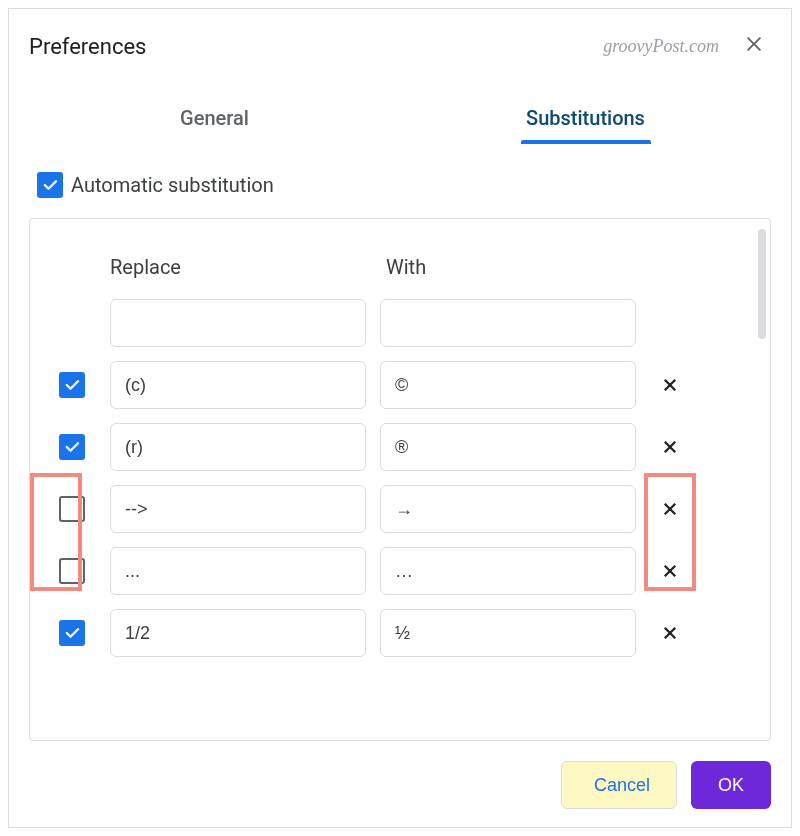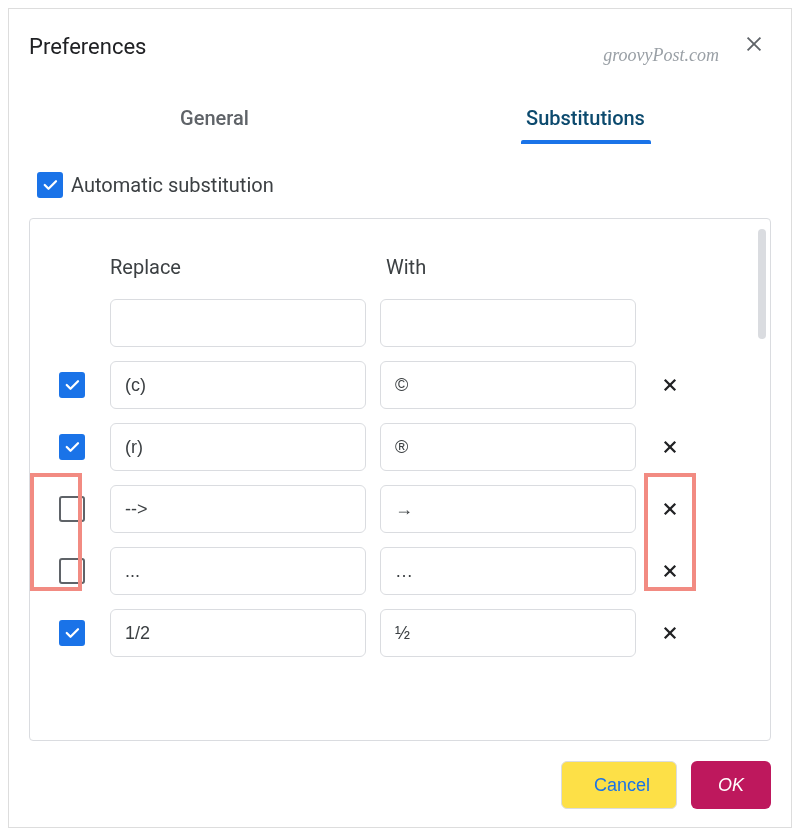--- a/index.html
+++ b/index.html
@@ -24,21 +24,21 @@
       align-items: center;
       justify-content: space-between;
     }
     .title {
       font-size: 22px;
       font-weight: 400;
       color: #202124;
     }
     .header-right {
       display: flex;
-      align-items: flex-end;
+      align-items: center;
       gap: 18px;
     }
     .watermark {
       color: #9aa0a6;
       font-size: 18px;
       font-family: Georgia, serif;
       font-style: italic;
     }
     .close-btn {
       font-size: 26px;
@@ -189,29 +189,28 @@
     .btn {
       height: 48px;
       padding: 0 26px;
       border-radius: 6px;
       font-size: 18px;
       font-weight: 500;
       cursor: pointer;
       border: 1px solid transparent;
     }
     .btn-cancel {
-      background: #fde047;
+      background: #fef9c3;
       color: #1a73e8;
       border-color: #dadce0;
       padding-left: 32px;
     }
     .btn-ok {
-      background: #be185d;
+      background: #6d28d9;
       color: #fff;
-      font-style: italic;
     }
     .scrollbar-fake {
       position: absolute;
       right: 4px;
       top: 10px;
       width: 8px;
       height: 110px;
       background: #dadce0;
       border-radius: 4px;
     }

